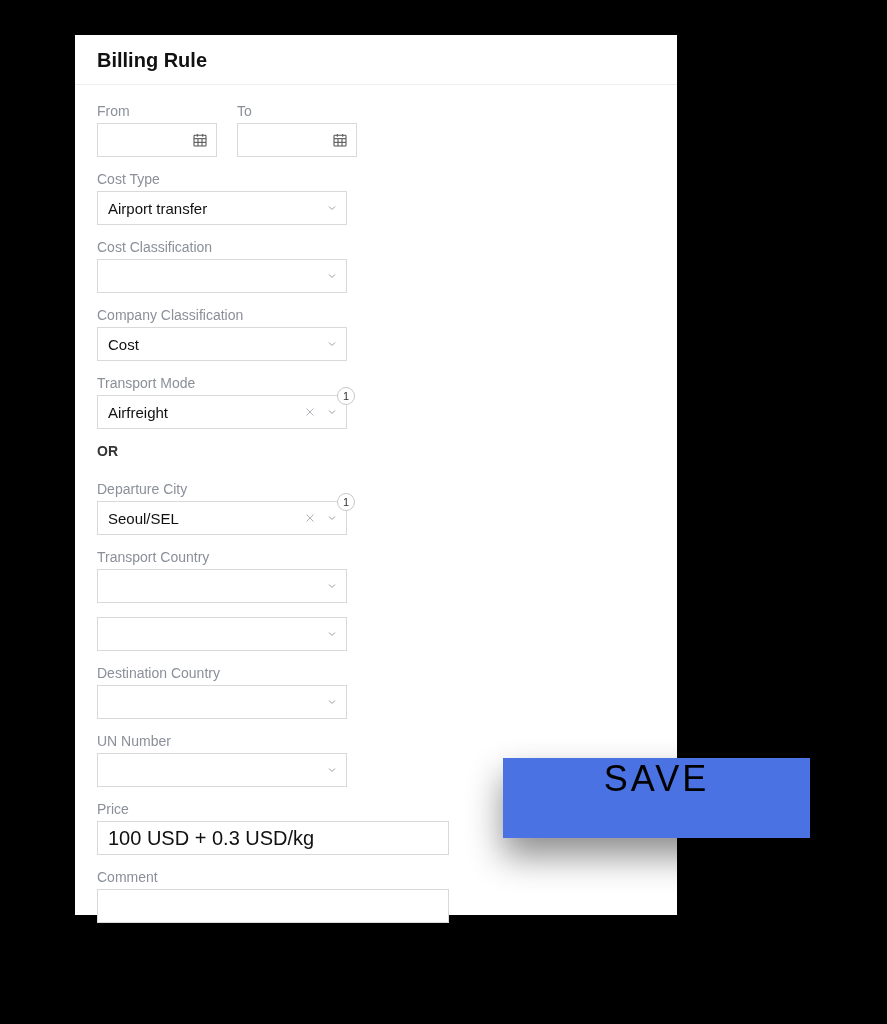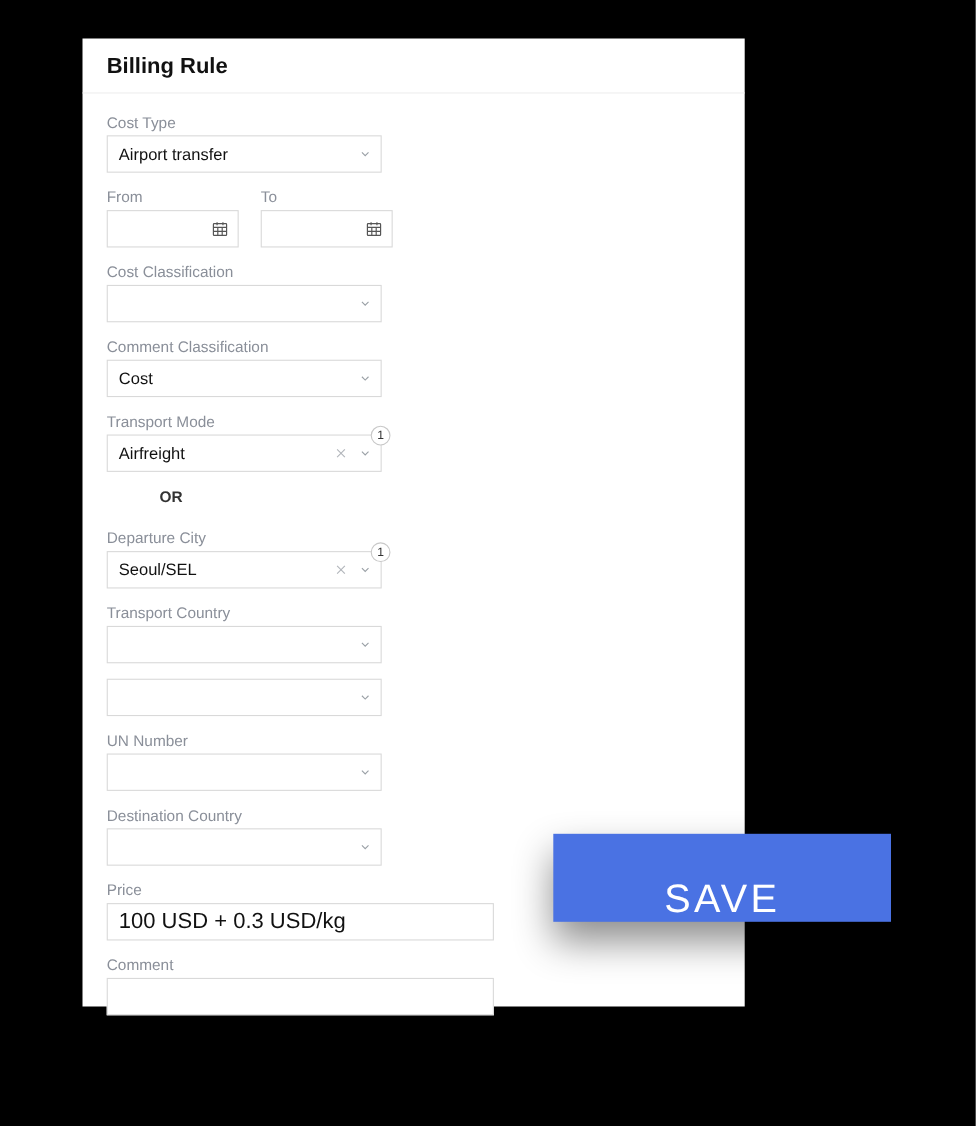--- a/index.html
+++ b/index.html
@@ -104,63 +104,48 @@
     justify-content: center;
     line-height: 1;
   }
   .or-sep {
     font-size: 14px;
     font-weight: 600;
     color: #333;
     padding-bottom: 8px;
     align-self: flex-end;
     margin-bottom: 0;
-    margin-left: 48px;
   }
   .save-button {
     position: absolute;
     left: 503px;
     top: 758px;
     width: 307px;
     height: 80px;
     background: #4a72e3;
-    color: #ffffff;
+    color: #000000;
     font-size: 36px;
     font-weight: 500;
     letter-spacing: 3px;
     display: flex;
-    align-items: flex-end;
+    align-items: flex-start;
     justify-content: center;
     cursor: pointer;
     box-shadow: 0 18px 35px rgba(0,0,0,0.45);
   }
 </style>
 </head>
 <body>
 
 <div class="panel">
   <div class="panel-header">
     <div class="panel-title">Billing Rule</div>
   </div>
 
   <div class="panel-body">
-
-    <div class="row">
-      <div class="field">
-        <div class="field-label">Cost Type</div>
-        <div class="input-wrap med">
-          <span>Airport transfer</span>
-          <span class="icon-right">
-            <svg class="chevron-down" viewBox="0 0 24 24" fill="none" stroke="currentColor" stroke-width="2">
-                <polyline points="6 9 12 15 18 9"></polyline>
-              </svg>
-          </span>
-        </div>
-      </div>
-    </div>
 
     <div class="row">
       <div class="field">
         <div class="field-label">From</div>
         <div class="input-wrap short">
           <span class="icon-right">
             <svg width="16" height="16" viewBox="0 0 24 24" fill="none" stroke="#555" stroke-width="1.6">
               <rect x="3" y="5" width="18" height="16" rx="1"></rect>
               <line x1="3" y1="10" x2="21" y2="10"></line>
               <line x1="8" y1="3" x2="8" y2="7"></line>
@@ -185,34 +170,48 @@
               <line x1="15" y1="10" x2="15" y2="21"></line>
               <line x1="3" y1="15.5" x2="21" y2="15.5"></line>
             </svg>
           </span>
         </div>
       </div>
     </div>
 
     <div class="row">
       <div class="field">
+        <div class="field-label">Cost Type</div>
+        <div class="input-wrap med">
+          <span>Airport transfer</span>
+          <span class="icon-right">
+            <svg class="chevron-down" viewBox="0 0 24 24" fill="none" stroke="currentColor" stroke-width="2">
+                <polyline points="6 9 12 15 18 9"></polyline>
+              </svg>
+          </span>
+        </div>
+      </div>
+    </div>
+
+    <div class="row">
+      <div class="field">
         <div class="field-label">Cost Classification</div>
         <div class="input-wrap med">
           <span class="icon-right">
             <svg class="chevron-down" viewBox="0 0 24 24" fill="none" stroke="currentColor" stroke-width="2">
                 <polyline points="6 9 12 15 18 9"></polyline>
               </svg>
           </span>
         </div>
       </div>
     </div>
 
     <div class="row">
       <div class="field">
-        <div class="field-label">Comment Classification</div>
+        <div class="field-label">Company Classification</div>
         <div class="input-wrap med">
           <span>Cost</span>
           <span class="icon-right">
             <svg class="chevron-down" viewBox="0 0 24 24" fill="none" stroke="currentColor" stroke-width="2">
                 <polyline points="6 9 12 15 18 9"></polyline>
               </svg>
           </span>
         </div>
       </div>
     </div>
@@ -283,34 +282,34 @@
             <svg class="chevron-down" viewBox="0 0 24 24" fill="none" stroke="currentColor" stroke-width="2">
                 <polyline points="6 9 12 15 18 9"></polyline>
               </svg>
           </span>
         </div>
       </div>
     </div>
 
     <div class="row">
       <div class="field">
+        <div class="field-label">Destination Country</div>
+        <div class="input-wrap med">
+          <span class="icon-right">
+            <svg class="chevron-down" viewBox="0 0 24 24" fill="none" stroke="currentColor" stroke-width="2">
+                <polyline points="6 9 12 15 18 9"></polyline>
+              </svg>
+          </span>
+        </div>
+      </div>
+    </div>
+
+    <div class="row">
+      <div class="field">
         <div class="field-label">UN Number</div>
-        <div class="input-wrap med">
-          <span class="icon-right">
-            <svg class="chevron-down" viewBox="0 0 24 24" fill="none" stroke="currentColor" stroke-width="2">
-                <polyline points="6 9 12 15 18 9"></polyline>
-              </svg>
-          </span>
-        </div>
-      </div>
-    </div>
-
-    <div class="row">
-      <div class="field">
-        <div class="field-label">Destination Country</div>
         <div class="input-wrap med">
           <span class="icon-right">
             <svg class="chevron-down" viewBox="0 0 24 24" fill="none" stroke="currentColor" stroke-width="2">
                 <polyline points="6 9 12 15 18 9"></polyline>
               </svg>
           </span>
         </div>
       </div>
     </div>
 

